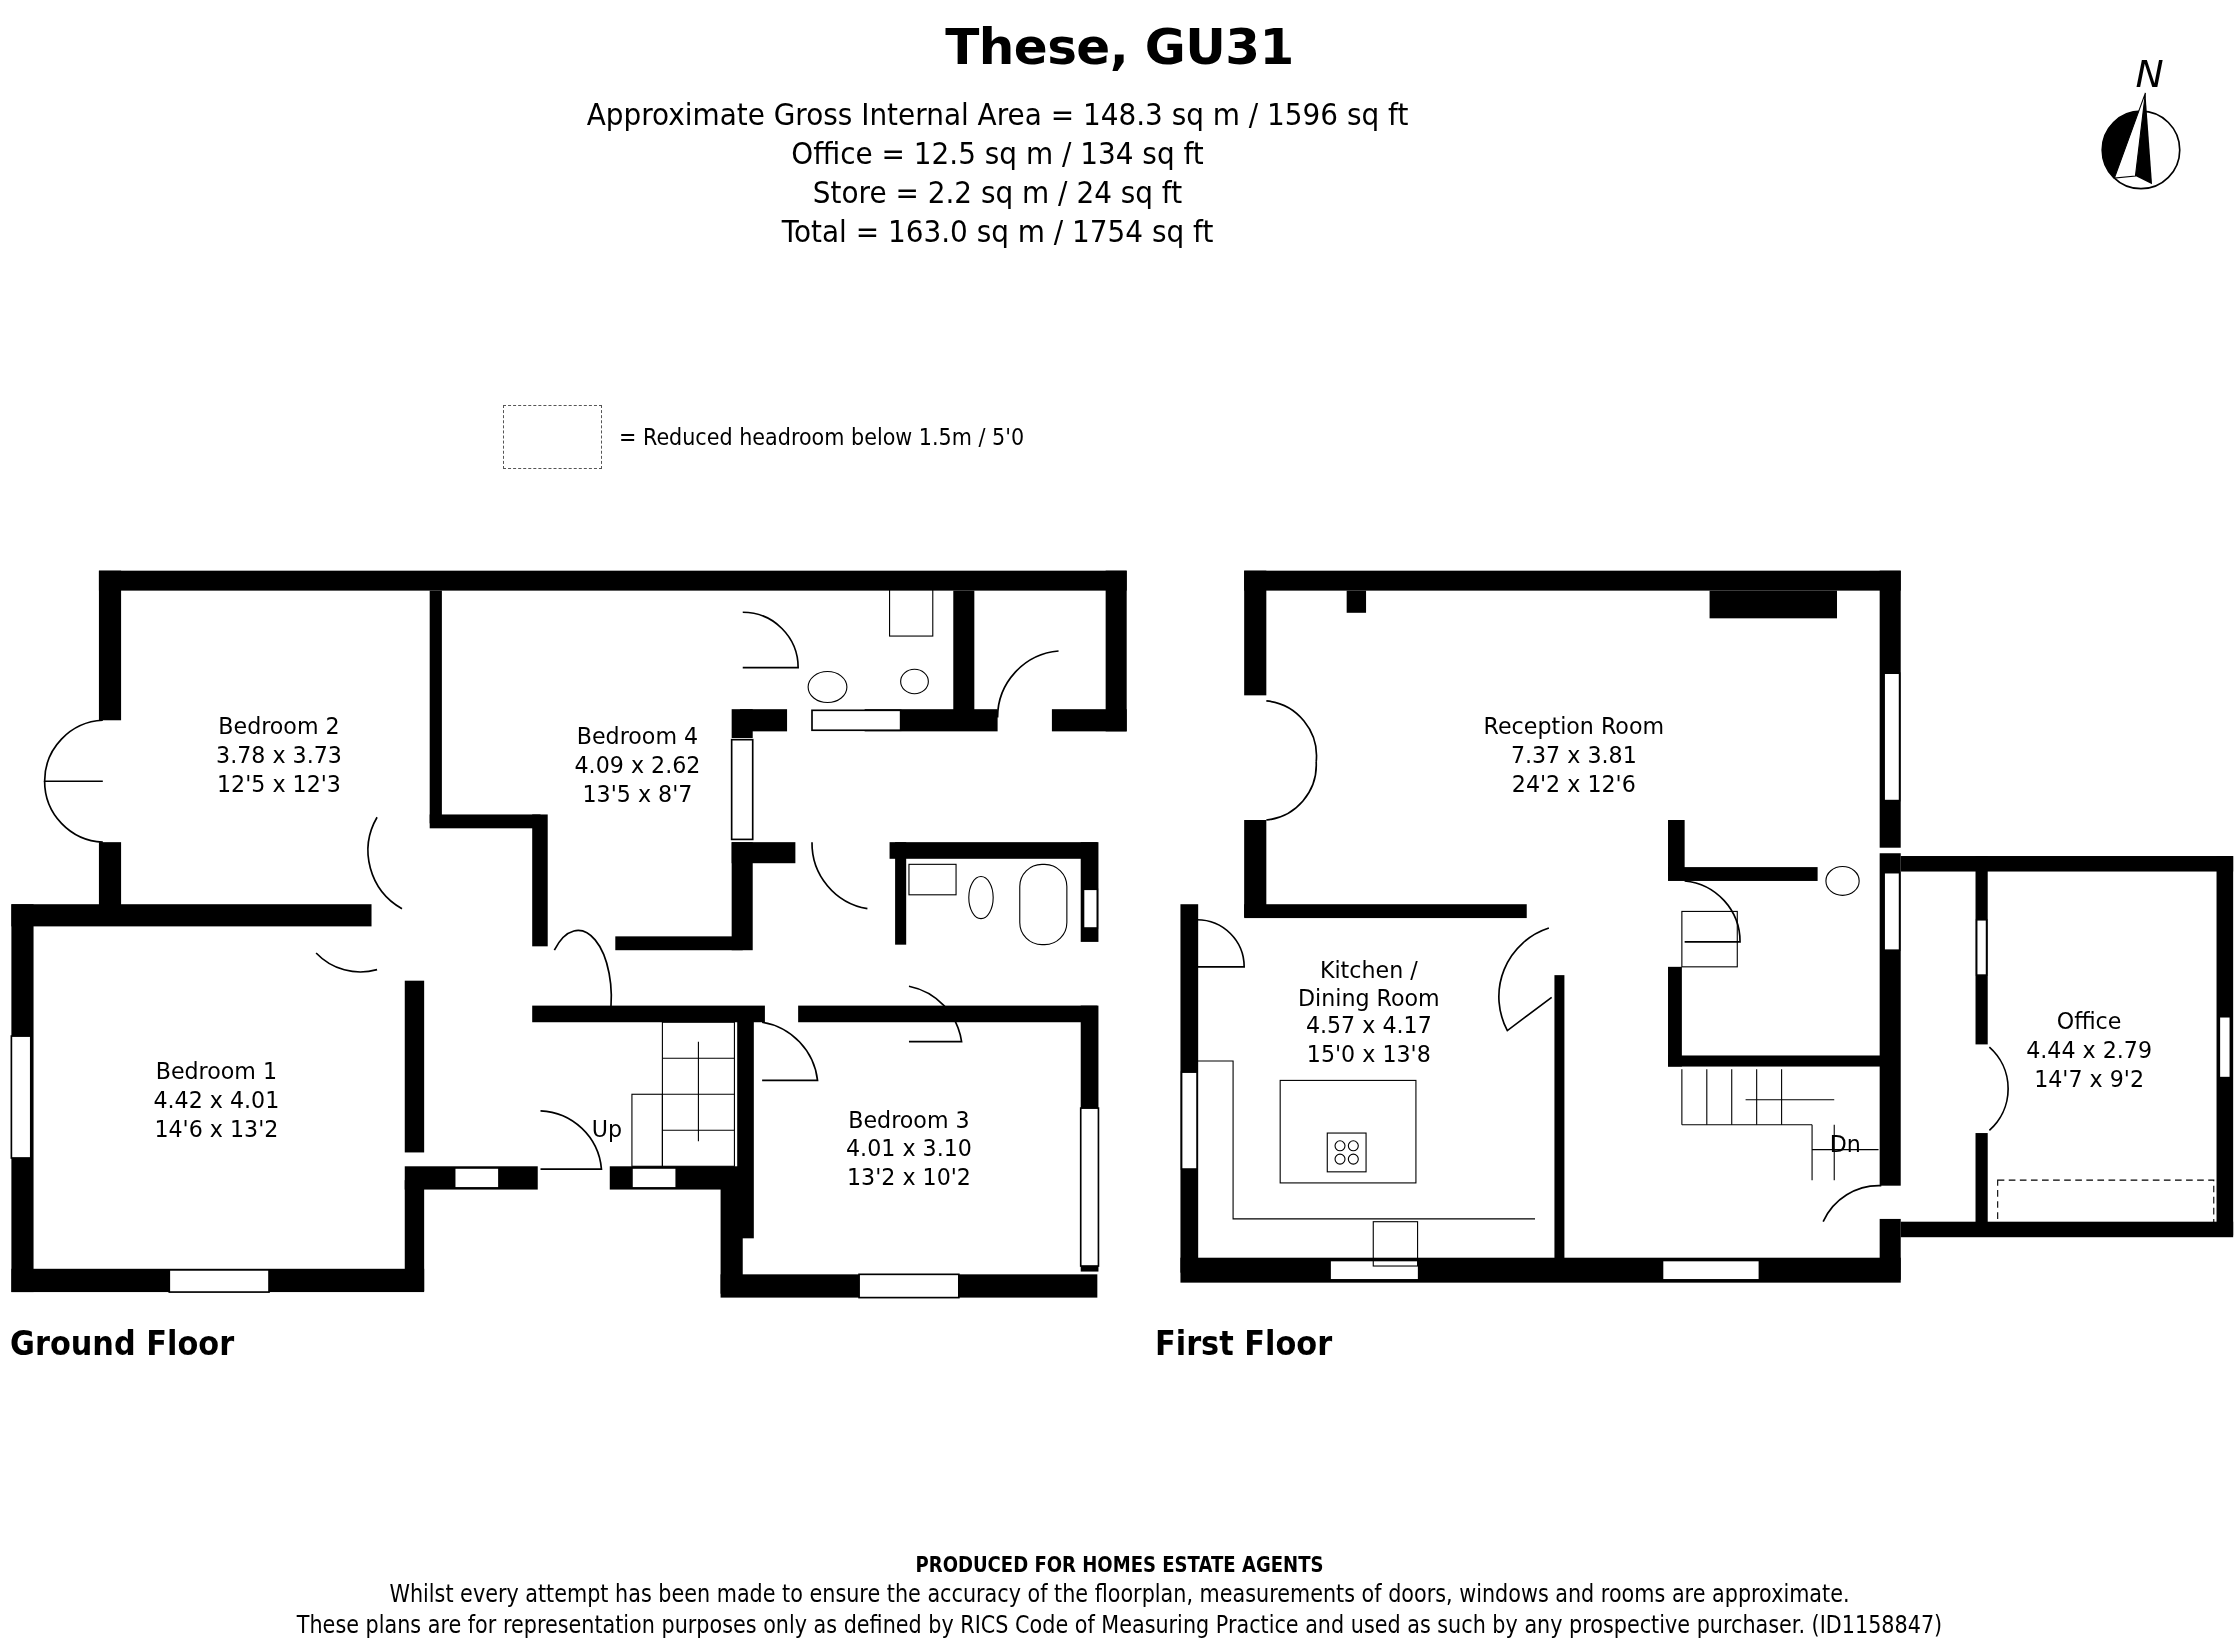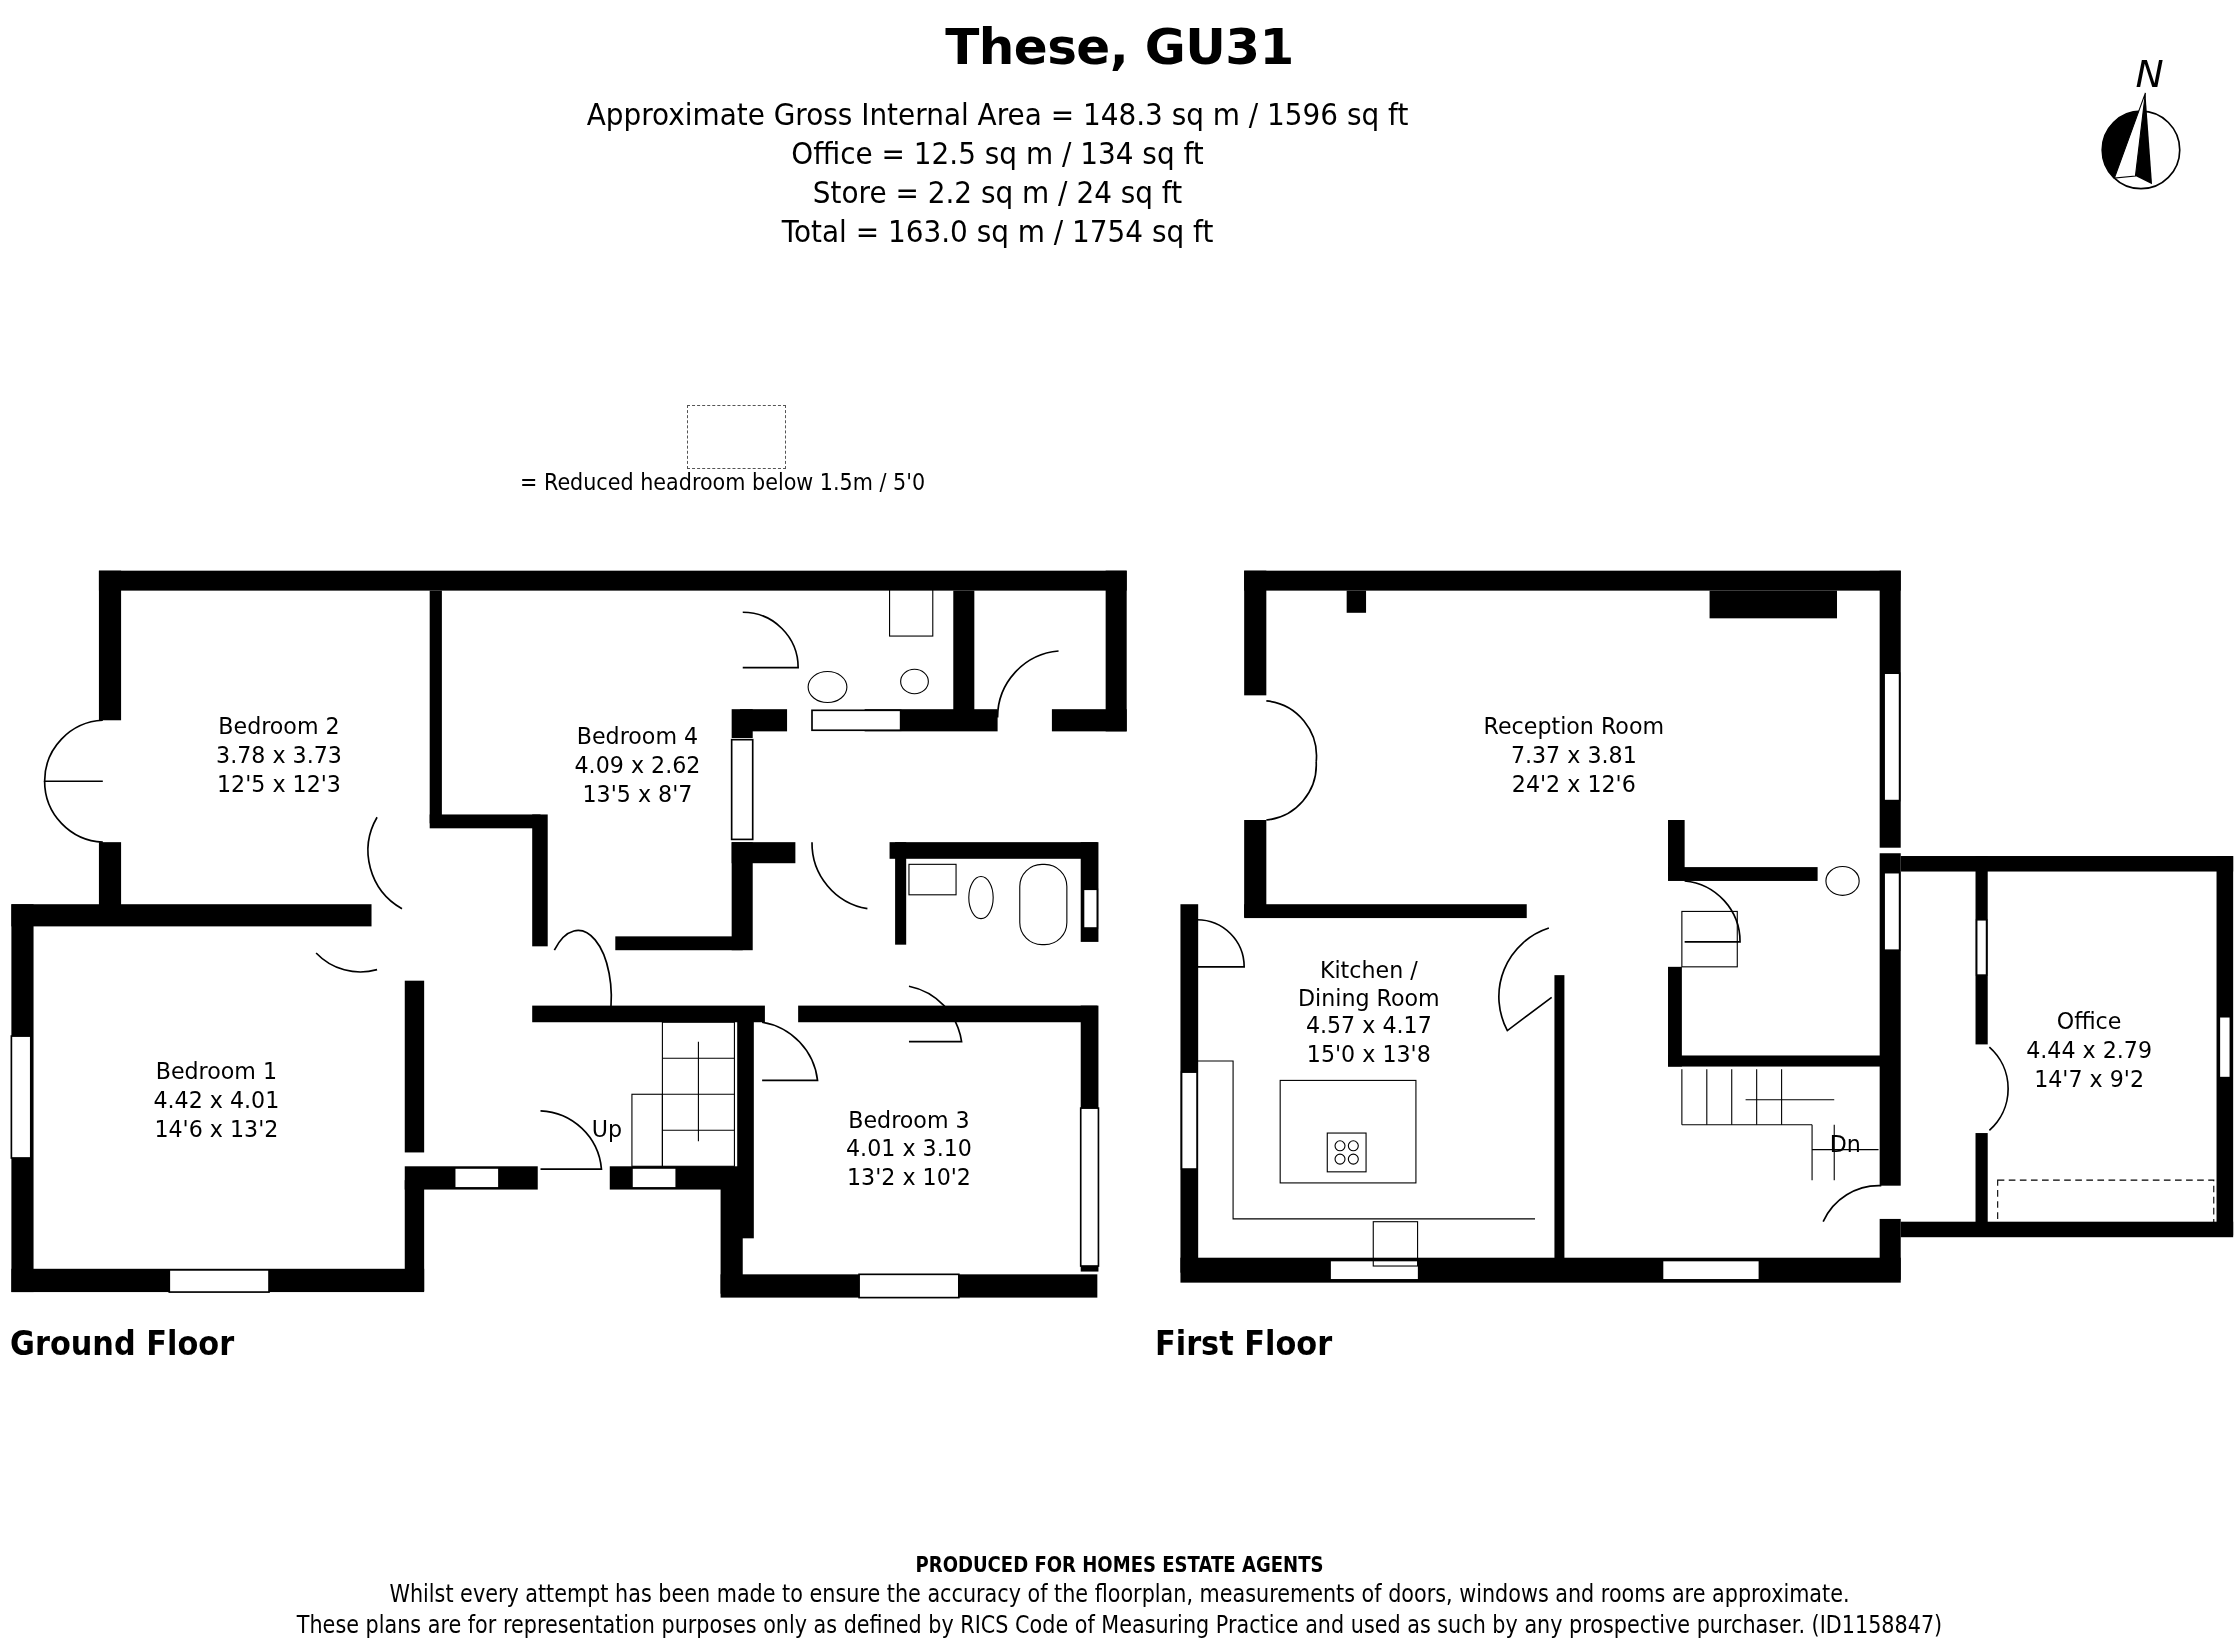--- a/index.html
+++ b/index.html
@@ -1,20 +1,20 @@
 <!DOCTYPE html>
 <html style="font-size:8.9px"><head>
 <meta charset="utf-8">
 <style>
   html, body { margin:0; padding:0; background:#ffffff; }
   body { width:2239px; height:1645px; position:relative; overflow:hidden; font-family:"DejaVu Sans", sans-serif; color:#000; }
   .title { position:absolute; left:0; width:2239px; top:17.7px; text-align:center; font-size:50px; font-weight:bold; font-family:"DejaVu Sans", sans-serif; letter-spacing:-0.6px; }
   .areas { position:absolute; left:0; width:1995px; top:95px; text-align:center; font-size:31px; line-height:39px; font-family:"DejaVu Sans", sans-serif; }
   .areas div { transform:scaleX(0.9); }
-  .legend { position:absolute; left:503px; top:405px; display:flex; align-items:center;flex-direction:column; }
+  .legend { position:absolute; left:503px; top:405px; display:flex; align-items:center; }
   .legend-box { width:99px; height:64px; border:1.7px dashed #555; box-sizing:border-box; }
   .legend-text { margin-left:16.6px; font-size:23px; transform:scaleX(0.9); transform-origin:left center; }
   .compass { position:absolute; left:2081px; top:53px; width:89px; width:100px; height:144px; }
   .plan { position:absolute; left:0; top:0; width:2239px; height:1645px; }
   .floor-label { position:absolute; top:1324px; font-size:33px; font-weight:bold; transform:scaleX(0.92); transform-origin:left center; }
   .footer { position:absolute; left:0; width:2239px; text-align:center; }
   .footer .head { top:1552px; position:absolute; width:100%; font-size:22px; font-weight:bold; transform:scaleX(0.82); }
   .footer .line { position:absolute; width:100%; font-size:24.4px; transform:scaleX(0.85); }
   .room-label { font-family:"DejaVu Sans", sans-serif; font-size:40px; text-anchor:middle; fill:#000; }
 </style>

